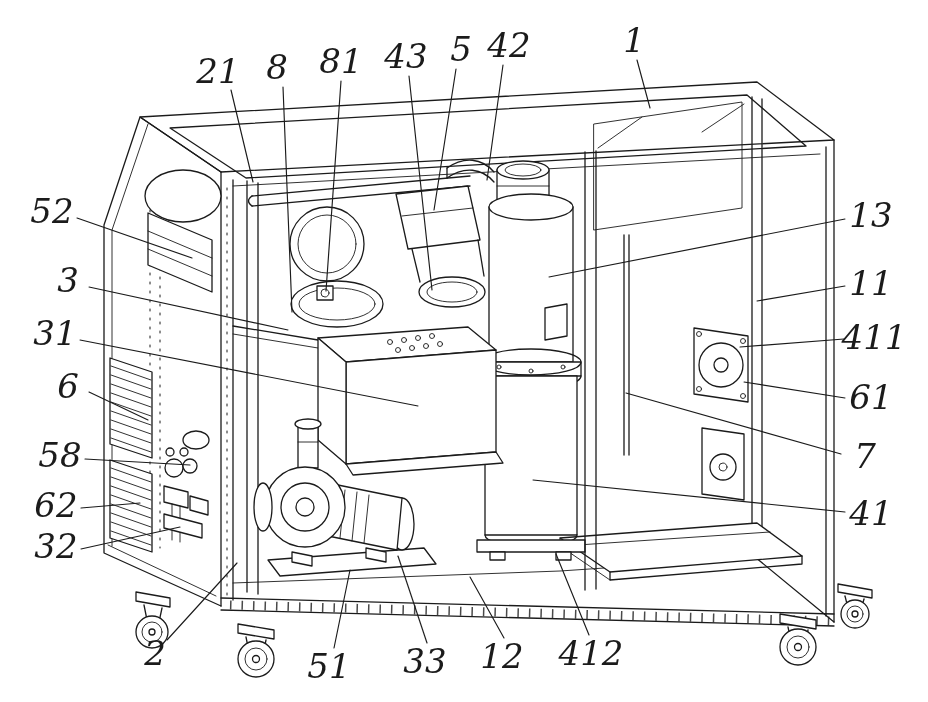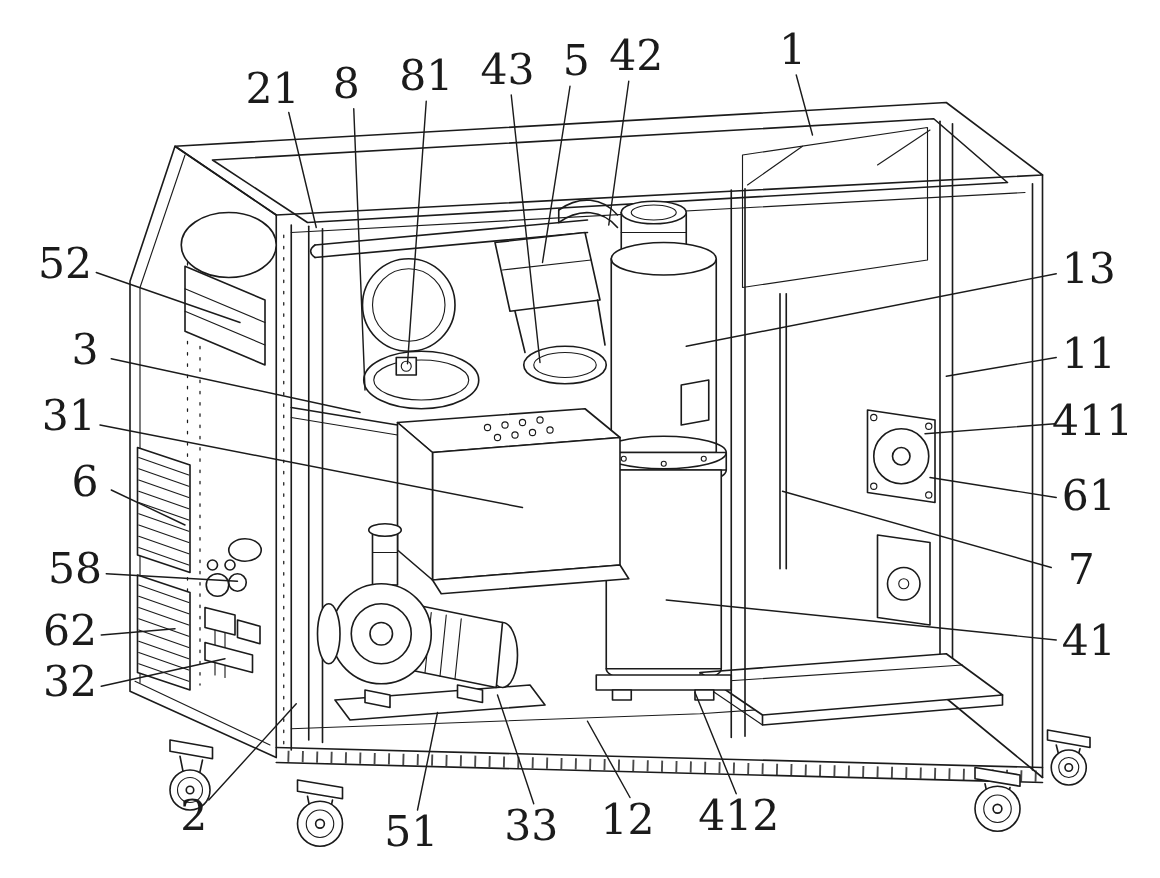--- a/index.html
+++ b/index.html
@@ -1,21 +1,21 @@
 <!DOCTYPE html>
 <html style="--line-color: #1b1b1b; --bg-color: #ffffff; --label-size: 34px;"><head>
 <meta charset="utf-8">
 <style>
   :root{
     --line-color:#1b1b1b;
     --bg-color:#ffffff;
     --label-size:34px;
   }
   html,body{margin:0;padding:0;background:var(--bg-color);}
-  .stage{width:928px;height:702px;position:relative;background:var(--bg-color);overflow:hidden;}
+  .stage{width:928px;height:702px;position:relative;background:var(--bg-color);overflow:hidden;font-style:italic;}
   svg{display:block;}
   .ln,.fill,.leader,.thin,.dots{stroke:var(--line-color);stroke-linejoin:round;stroke-linecap:round;}
   .ln{fill:none;stroke-width:1.3;}
   .fill{fill:#ffffff;stroke-width:1.3;}
   .leader{fill:none;stroke-width:1.15;}
   .thin{fill:none;stroke-width:0.9;}
   .dots{fill:none;stroke-width:1;stroke-dasharray:2 7;}
   .hatch{fill:none;stroke:var(--line-color);stroke-width:9;stroke-dasharray:1.5 10;opacity:.8;}
   .part-num{
     font-family:"DejaVu Serif","Liberation Serif",serif;

